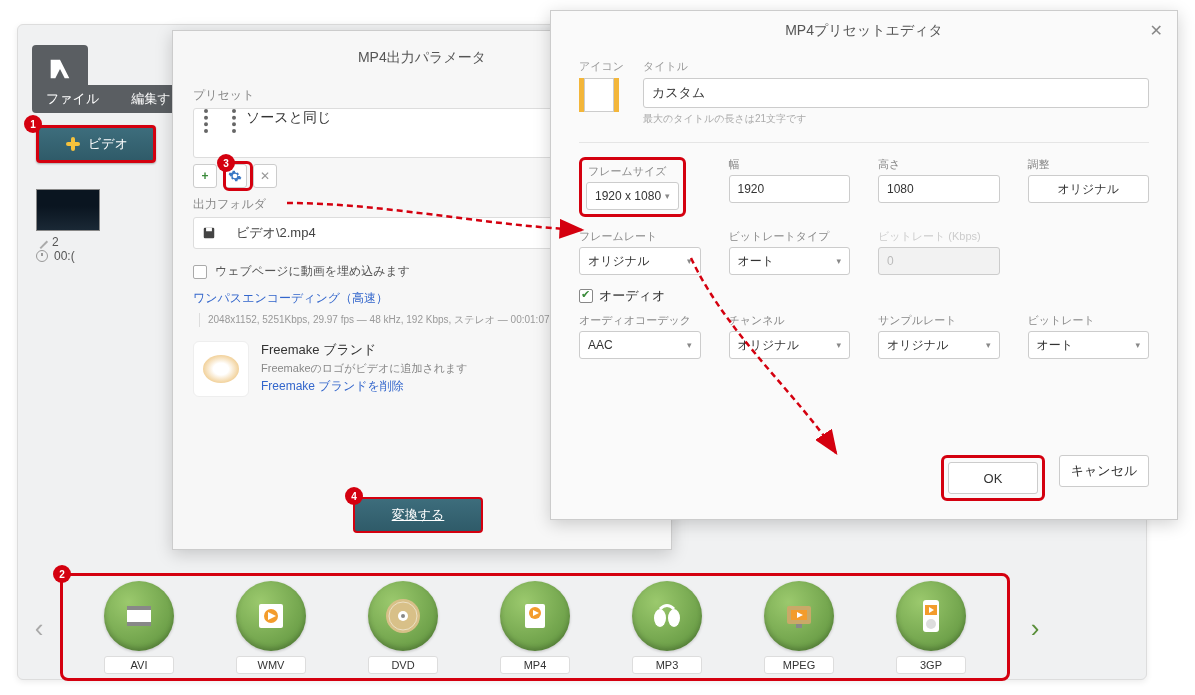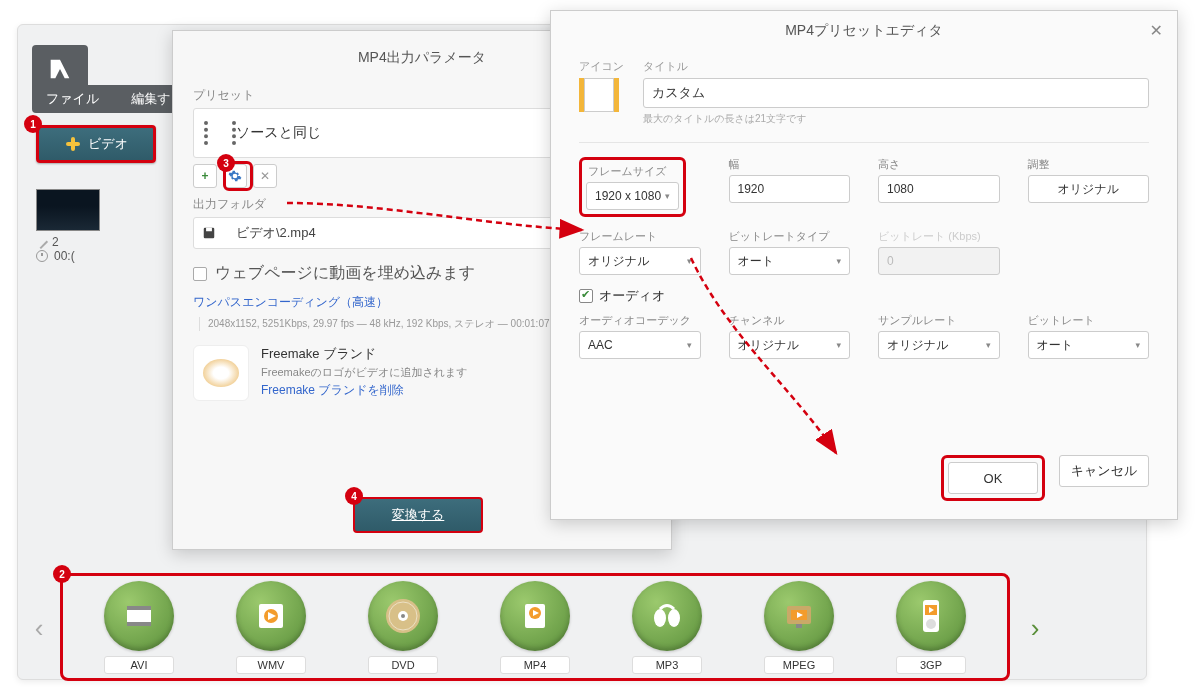--- a/index.html
+++ b/index.html
@@ -19,32 +19,32 @@
 .file-meta { display: flex; align-items: center; gap: 6px; font-size: 12px; color: #555; }
 .clock-ico { width: 12px; height: 12px; border: 1.5px solid #999; border-radius: 50%; position: relative; display: inline-block; }
 .clock-ico::before { content: ""; position: absolute; left: 4px; top: 2px; width: 1.5px; height: 3px; background: #999; }
 .pencil-ico { width: 10px; height: 10px; border-bottom: 2px solid #aaa; transform: rotate(-45deg); display: inline-block; }
 
 
 .dialog1 { position: absolute; left: 172px; top: 30px; width: 500px; height: 520px; background: #f7f7f7; border: 1px solid #ccc; box-shadow: 0 4px 16px rgba(0,0,0,0.18); }
 .dialog1-title { text-align: center; font-size: 14px; color: #555; padding: 18px 0 12px; }
 .d1-body { padding: 0 20px; }
 .lbl { font-size: 12px; color: #888; margin: 8px 0 4px; }
-.preset-row { background: #fff; border: 1px solid #ddd; border-radius: 3px; height: 50px; display: flex; align-items: center; padding: 0 10px; }
+.preset-row { background: #fff; border: 1px solid #ddd; border-radius: 3px; height: 50px; display: flex; padding: 0 10px; gap: 10px; }
 .film-ico { width: 32px; height: 24px; background: #fff; border-left: 4px dotted #666; border-right: 4px dotted #666; }
 .preset-main { flex: 1; font-size: 14px; color: #333; }
 .preset-sub { font-size: 10px; color: #888; text-align: right; }
 .preset-icons { display: flex; gap: 6px; margin-top: 6px; position: relative; }
 .ibtn { width: 24px; height: 24px; background: #fff; border: 1px solid #ccc; border-radius: 3px; display: flex; align-items: center; justify-content: center; font-size: 12px; color: #666; cursor: pointer; }
 .ibtn.add { color: #3a8b3a; font-weight: bold; }
 .ibtn.gear { position: relative; }
 .ibtn.close { color: #999; }
 .gear-highlight { border: 3px solid #d4000f; border-radius: 6px; position: absolute; left: 30px; top: -3px; width: 30px; height: 30px; }
 .folder-row { background: #fff; border: 1px solid #ddd; border-radius: 3px; height: 32px; display: flex; align-items: center; padding: 0 8px; gap: 20px; font-size: 13px; color: #444; }
-.chk-row { display: flex; align-items: center; gap: 8px; margin: 14px 0 8px; font-size: 16px; color: #555; }
+.chk-row { display: flex; align-items: center; gap: 8px; margin: 14px 0 8px; font-size: 12px; color: #555; }
 .chk { width: 14px; height: 14px; border: 1px solid #aaa; border-radius: 2px; background: #fff; }
 .link { color: #3366cc; font-size: 12px; }
 .tech-info { font-size: 10px; color: #999; border-left: 1px solid #ddd; padding-left: 8px; margin: 6px 0 0 6px; }
 .brand-row { display: flex; gap: 12px; align-items: flex-start; margin-top: 14px; }
 .brand-ico { width: 56px; height: 56px; background: #fff; border: 1px solid #eee; border-radius: 6px; display: flex; align-items: center; justify-content: center; }
 .brand-ico .d { width: 36px; height: 28px; background: radial-gradient(ellipse, #fff 30%, #f2d29c 70%, #d6a85a); border-radius: 50%; }
 .brand-txt h4 { font-size: 13px; color: #333; font-weight: normal; margin-bottom: 2px; }
 .brand-txt p { font-size: 11px; color: #888; }
 .convert-btn { position: absolute; left: 180px; bottom: 16px; width: 130px; height: 36px; background: linear-gradient(#3d6d7c, #2f5b69); color: #fff; border-radius: 4px; display: flex; align-items: center; justify-content: center; font-size: 13px; border: 2.5px solid #d4000f; text-decoration: underline; }
 

